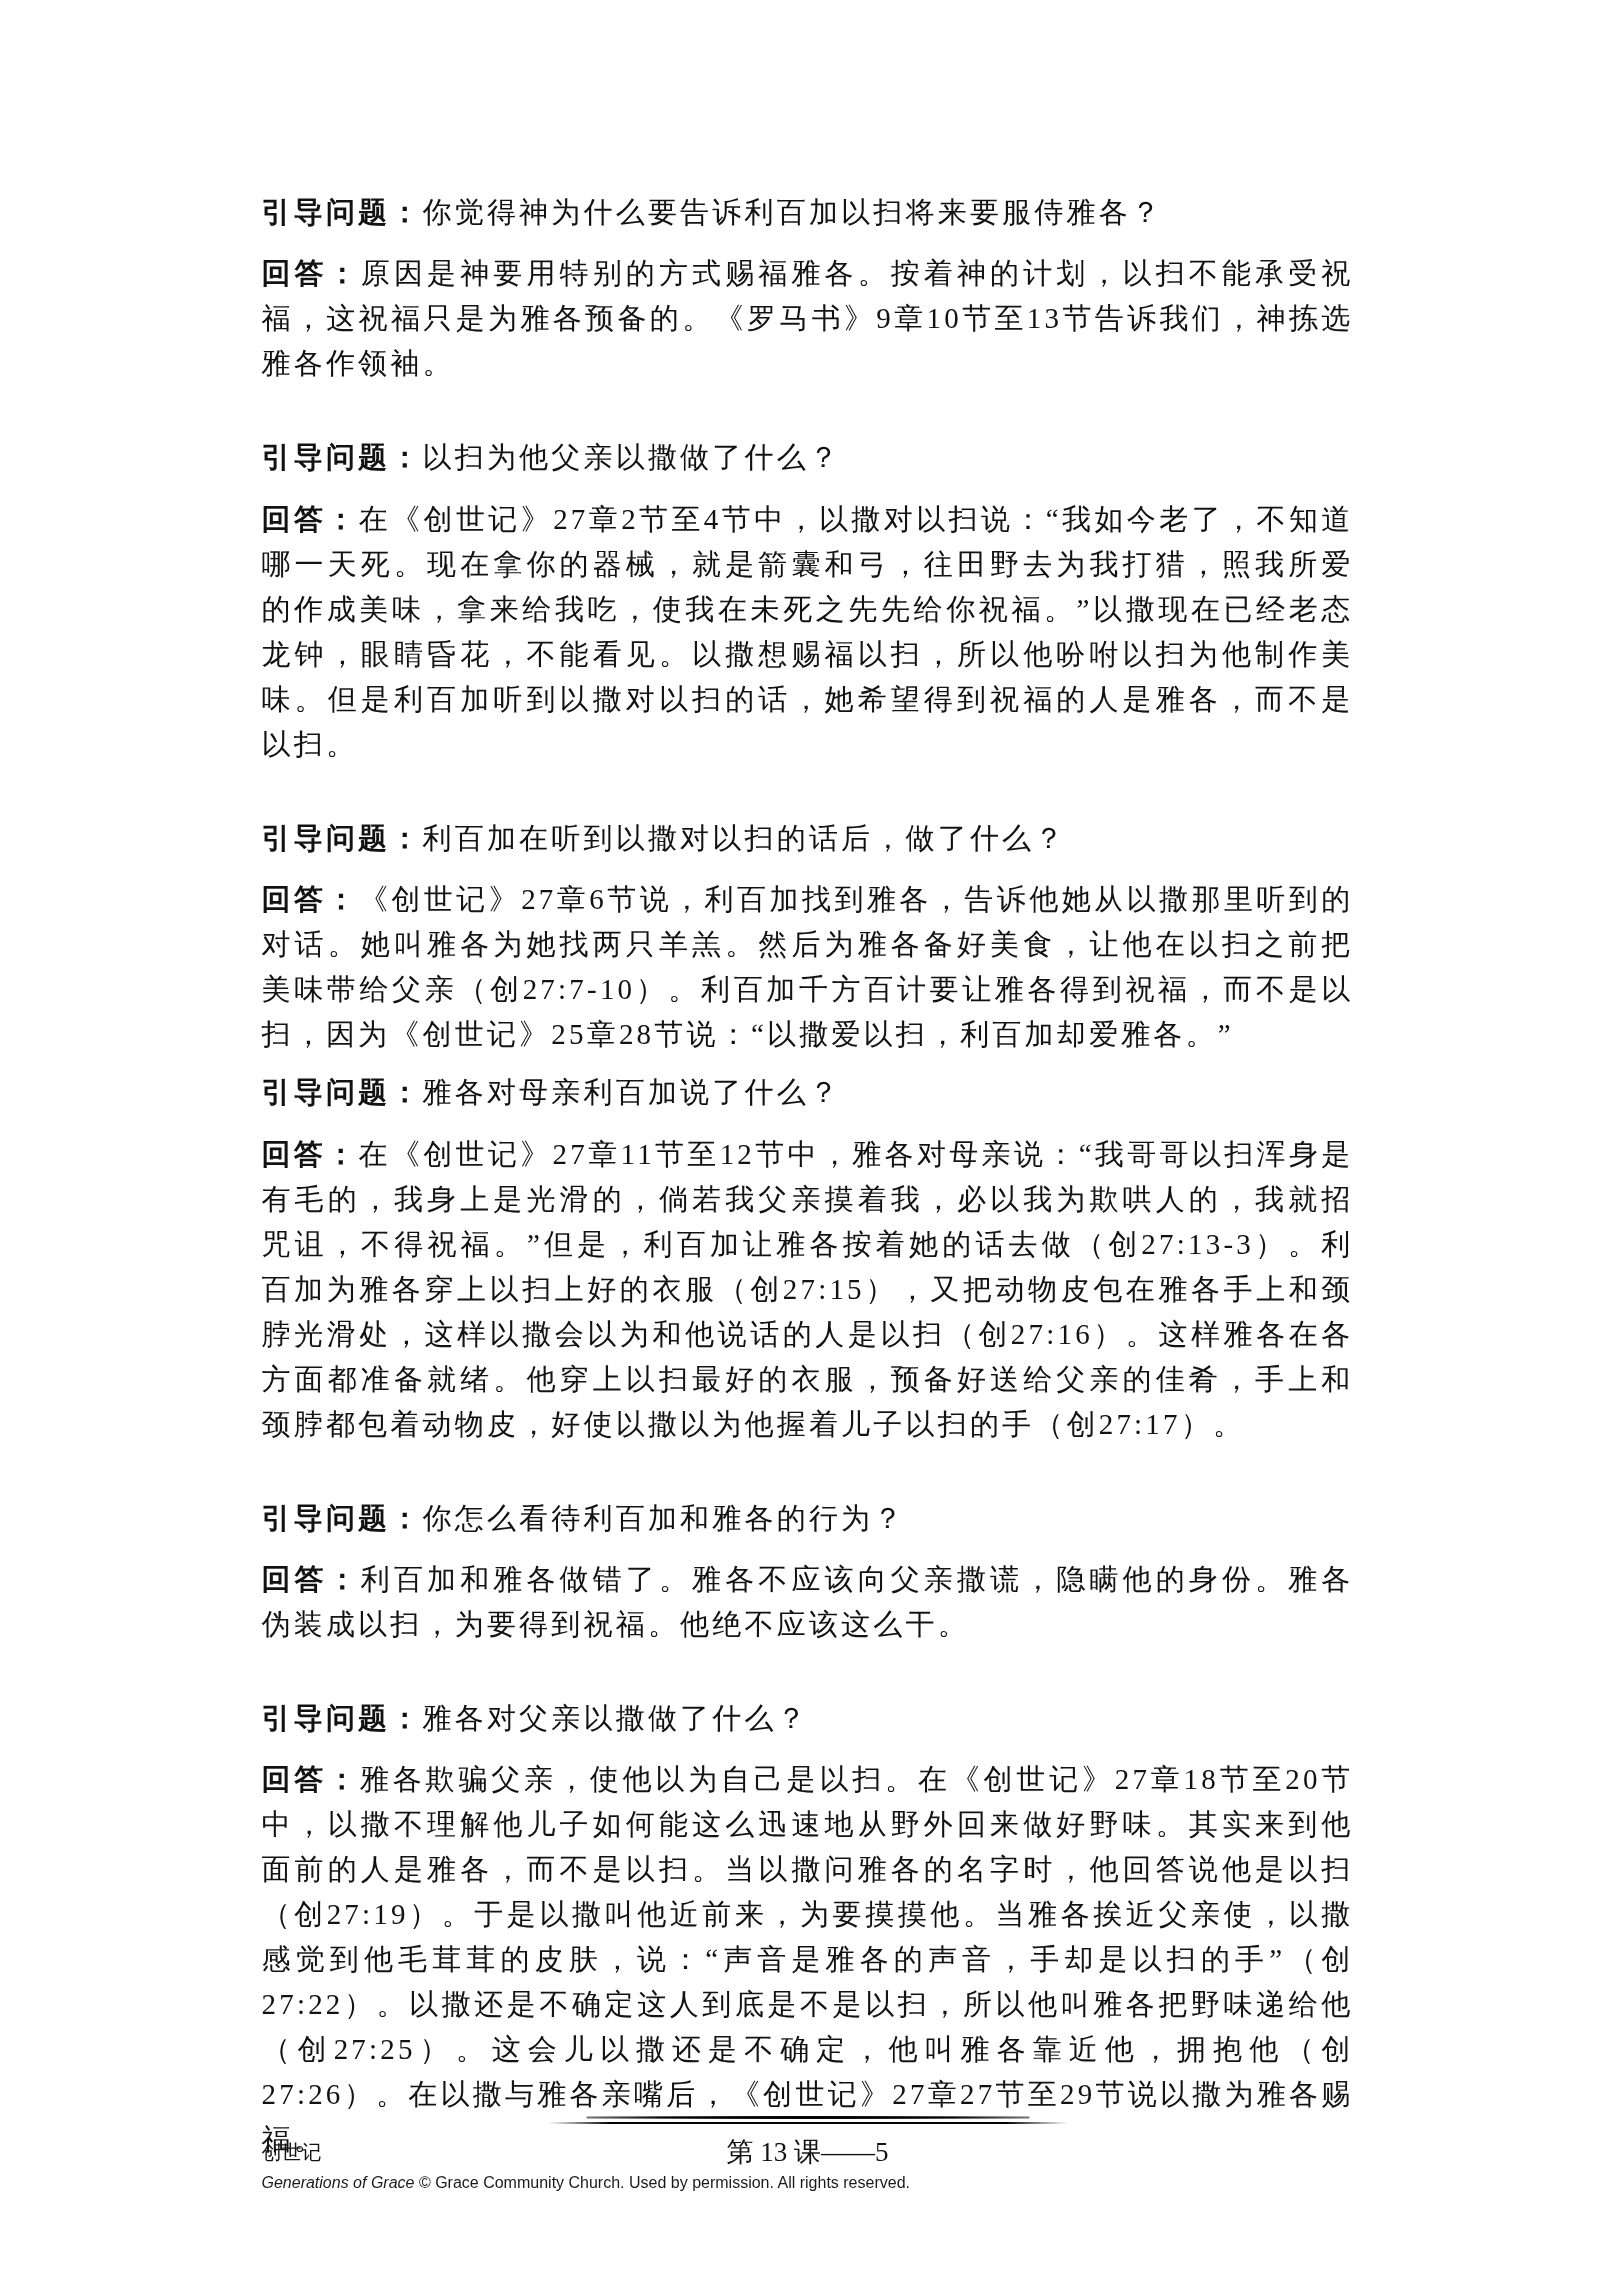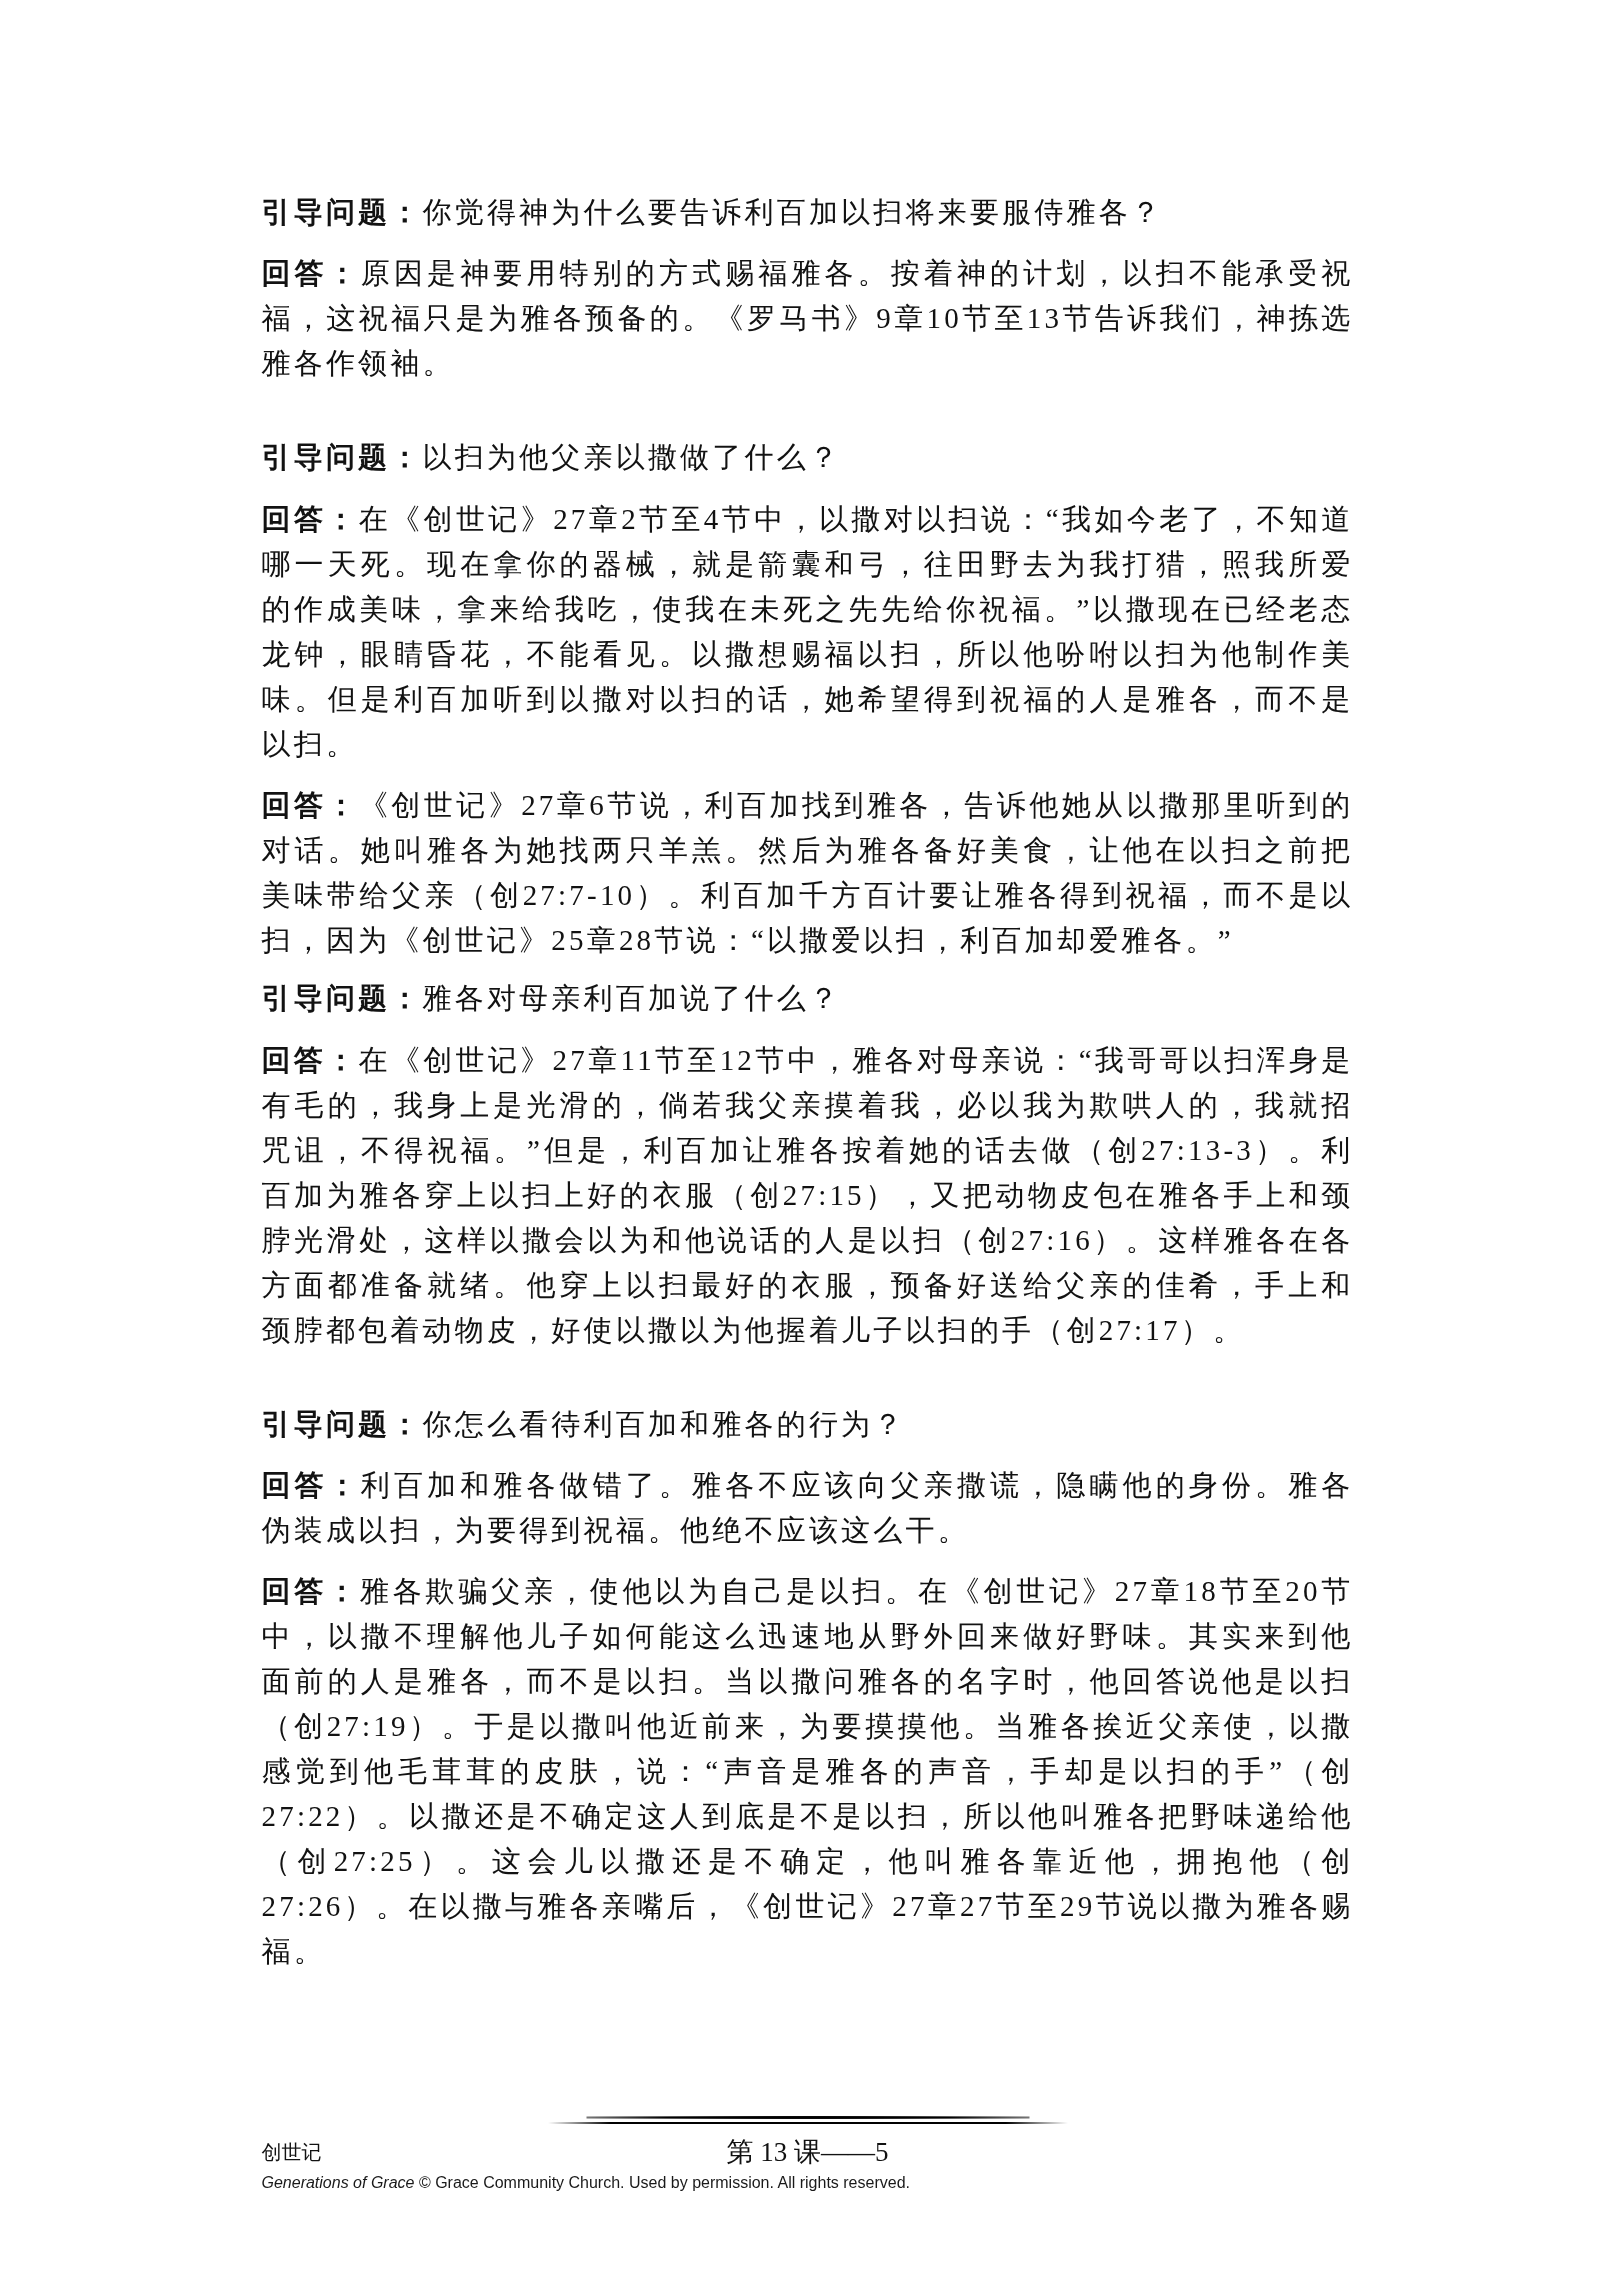--- a/index.html
+++ b/index.html
@@ -108,34 +108,36 @@
       <p class="q"><span class="lbl">引导问题：</span><span>你觉得神为什么要告诉利百加以扫将来要服侍雅各？</span></p>
       <p class="a"><span class="lbl">回答：</span><span>原因是神要用特别的方式赐福雅各。按着神的计划，以扫不能承受祝福，这祝福只是为雅各预备的。《罗马书》9章10节至13节告诉我们，神拣选雅各作领袖。</span></p>
     </section>
 
     <section class="qa">
       <p class="q"><span class="lbl">引导问题：</span><span>以扫为他父亲以撒做了什么？</span></p>
       <p class="a"><span class="lbl">回答：</span><span>在《创世记》27章2节至4节中，以撒对以扫说：“我如今老了，不知道哪一天死。现在拿你的器械，就是箭囊和弓，往田野去为我打猎，照我所爱的作成美味，拿来给我吃，使我在未死之先先给你祝福。”以撒现在已经老态龙钟，眼睛昏花，不能看见。以撒想赐福以扫，所以他吩咐以扫为他制作美味。但是利百加听到以撒对以扫的话，她希望得到祝福的人是雅各，而不是以扫。</span></p>
     </section>
 
     <section class="qa">
+      <p class="q"><span class="lbl">引导问题：</span><span>利百加在听到以撒对以扫的话后，做了什么？</span></p>
       <p class="a"><span class="lbl">回答：</span><span>《创世记》27章6节说，利百加找到雅各，告诉他她从以撒那里听到的对话。她叫雅各为她找两只羊羔。然后为雅各备好美食，让他在以扫之前把美味带给父亲（创27:7-10）。利百加千方百计要让雅各得到祝福，而不是以扫，因为《创世记》25章28节说：“以撒爱以扫，利百加却爱雅各。”</span></p>
     </section>
 
     <section class="qa">
       <p class="q tight"><span class="lbl">引导问题：</span><span>雅各对母亲利百加说了什么？</span></p>
       <p class="a"><span class="lbl">回答：</span><span>在《创世记》27章11节至12节中，雅各对母亲说：“我哥哥以扫浑身是有毛的，我身上是光滑的，倘若我父亲摸着我，必以我为欺哄人的，我就招咒诅，不得祝福。”但是，利百加让雅各按着她的话去做（创27:13-3）。利百加为雅各穿上以扫上好的衣服（创27:15），又把动物皮包在雅各手上和颈脖光滑处，这样以撒会以为和他说话的人是以扫（创27:16）。这样雅各在各方面都准备就绪。他穿上以扫最好的衣服，预备好送给父亲的佳肴，手上和颈脖都包着动物皮，好使以撒以为他握着儿子以扫的手（创27:17）。</span></p>
     </section>
 
     <section class="qa">
       <p class="q"><span class="lbl">引导问题：</span><span>你怎么看待利百加和雅各的行为？</span></p>
       <p class="a"><span class="lbl">回答：</span><span>利百加和雅各做错了。雅各不应该向父亲撒谎，隐瞒他的身份。雅各伪装成以扫，为要得到祝福。他绝不应该这么干。</span></p>
     </section>
 
     <section class="qa">
+      <p class="q"><span class="lbl">引导问题：</span><span>雅各对父亲以撒做了什么？</span></p>
       <p class="a"><span class="lbl">回答：</span><span>雅各欺骗父亲，使他以为自己是以扫。在《创世记》27章18节至20节中，以撒不理解他儿子如何能这么迅速地从野外回来做好野味。其实来到他面前的人是雅各，而不是以扫。当以撒问雅各的名字时，他回答说他是以扫（创27:19）。于是以撒叫他近前来，为要摸摸他。当雅各挨近父亲使，以撒感觉到他毛茸茸的皮肤，说：“声音是雅各的声音，手却是以扫的手”（创27:22）。以撒还是不确定这人到底是不是以扫，所以他叫雅各把野味递给他（创27:25）。这会儿以撒还是不确定，他叫雅各靠近他，拥抱他（创27:26）。在以撒与雅各亲嘴后，《创世记》27章27节至29节说以撒为雅各赐福。</span></p>
     </section>
 
   </div>
 
   <div class="footer">
     <div class="divider">
       <div class="line-thick"></div>
       <div class="line-thin"></div>
     </div>

